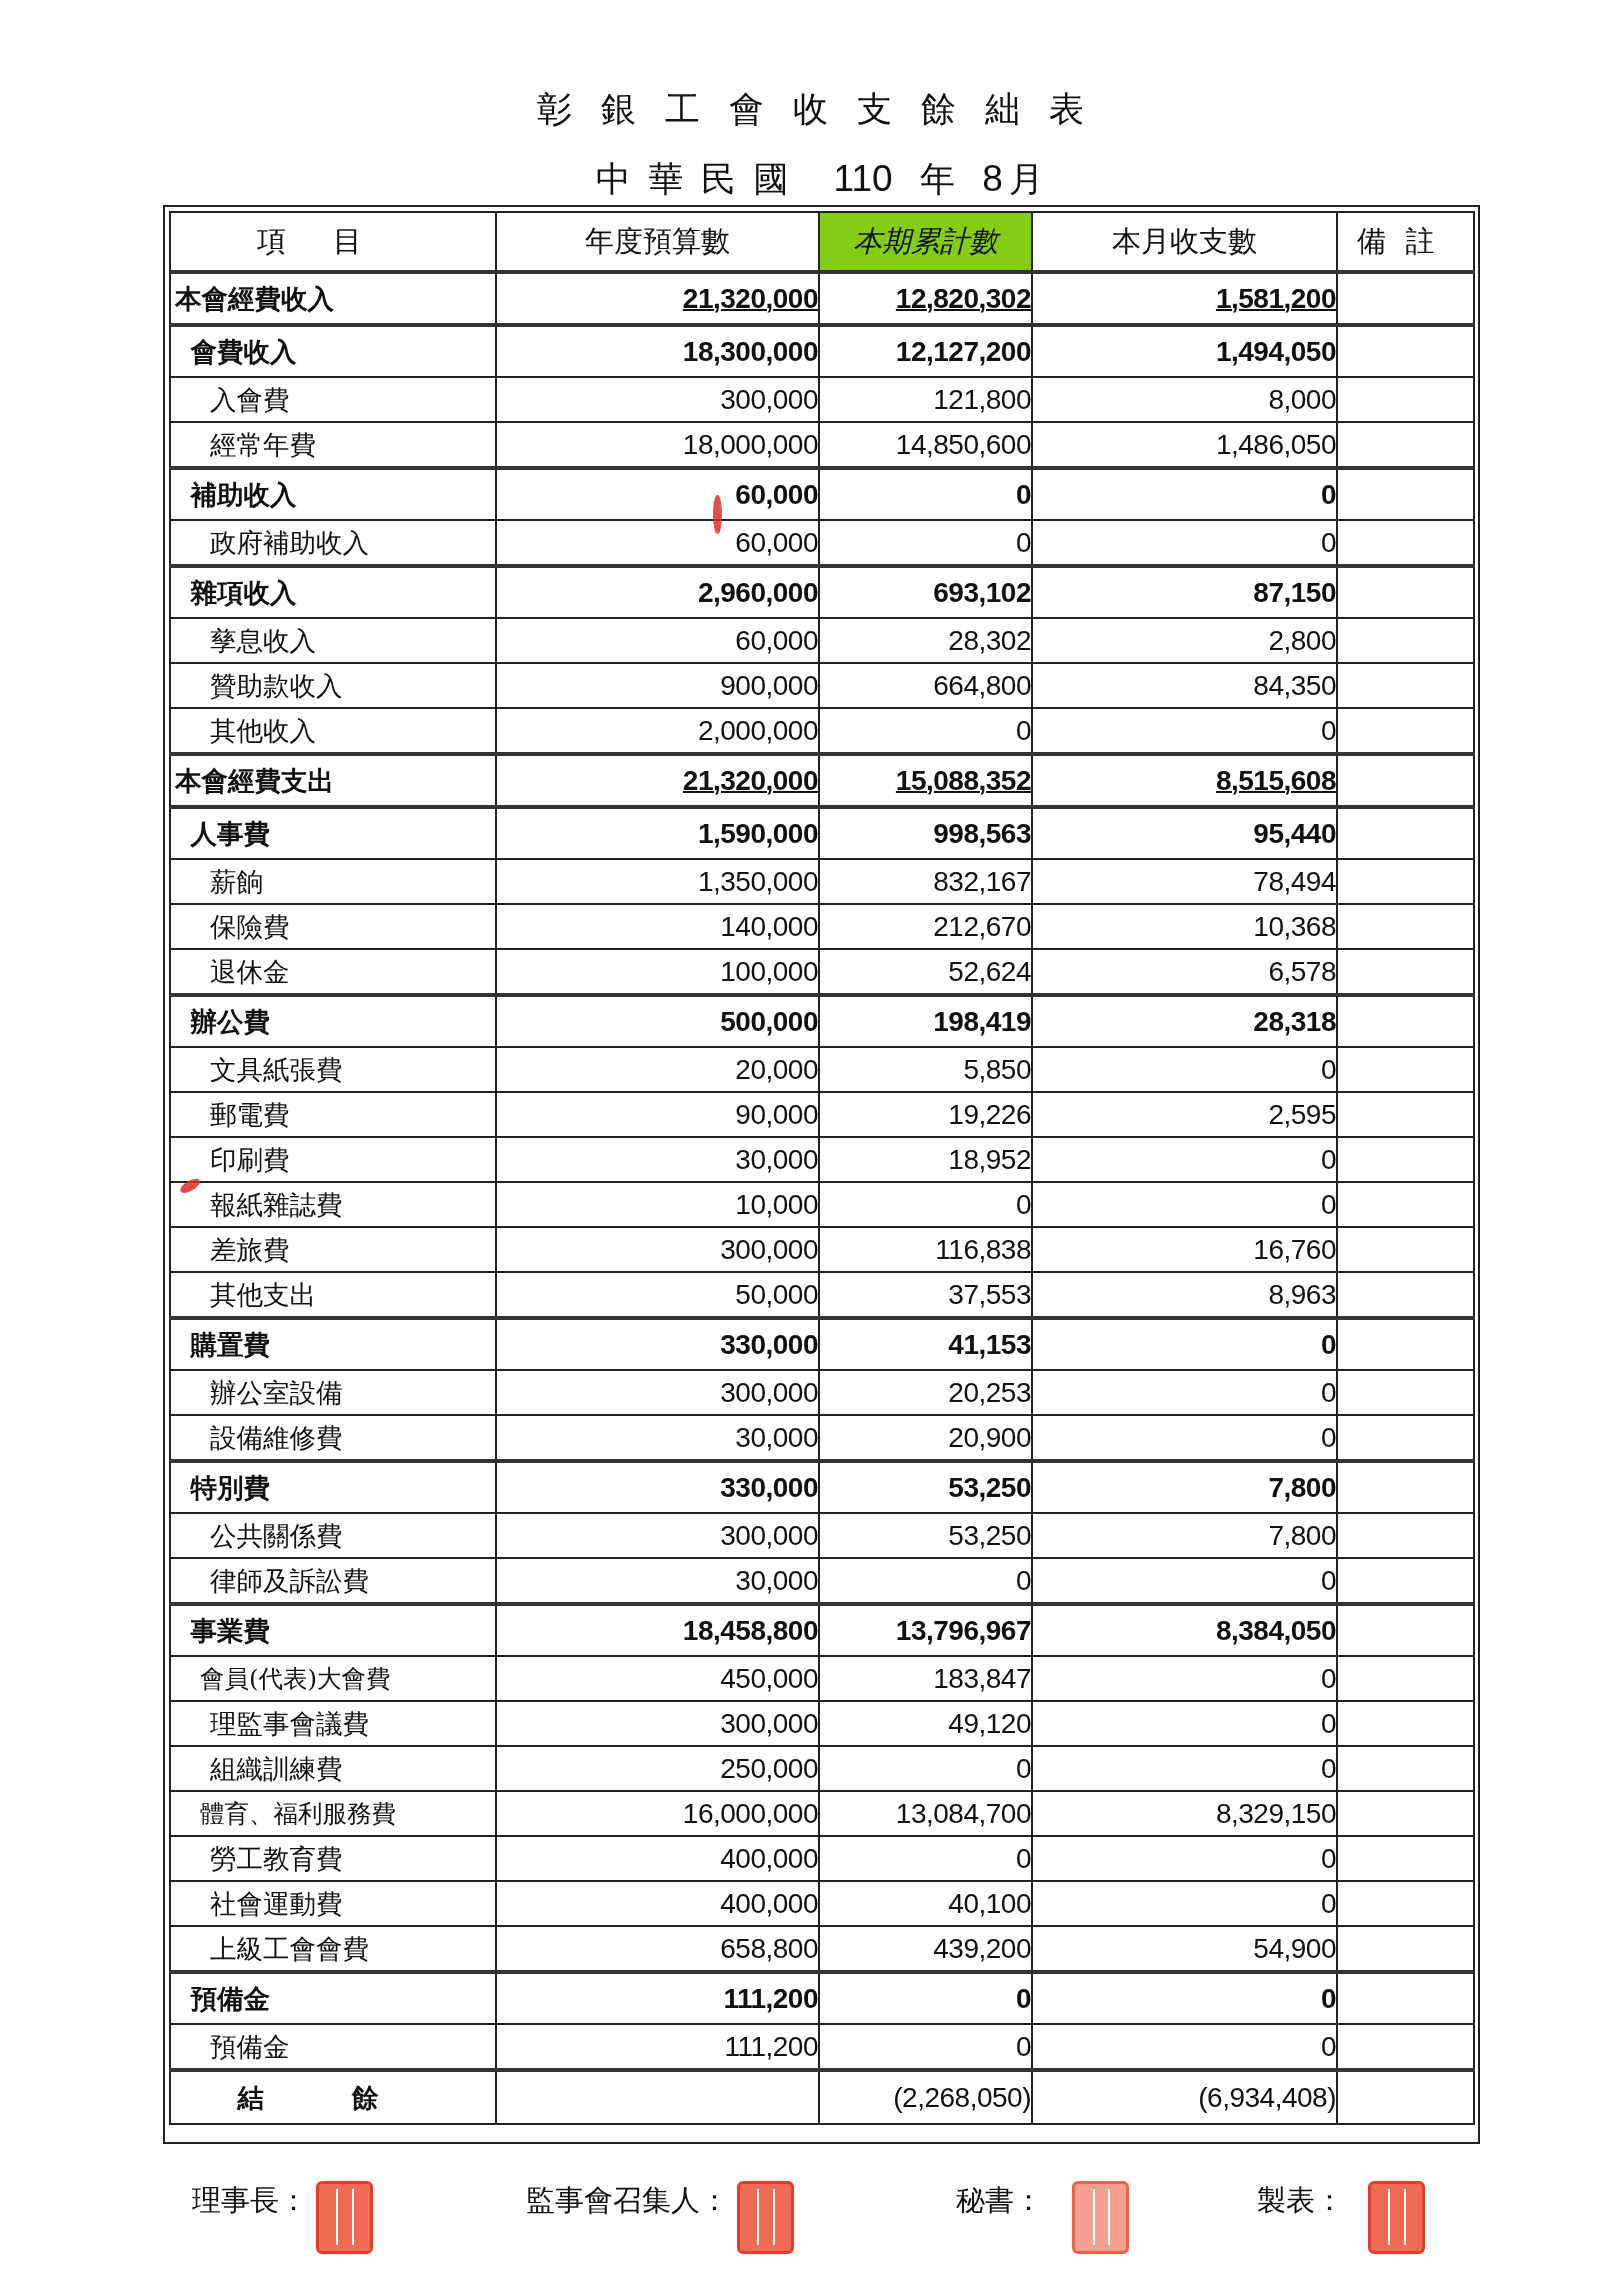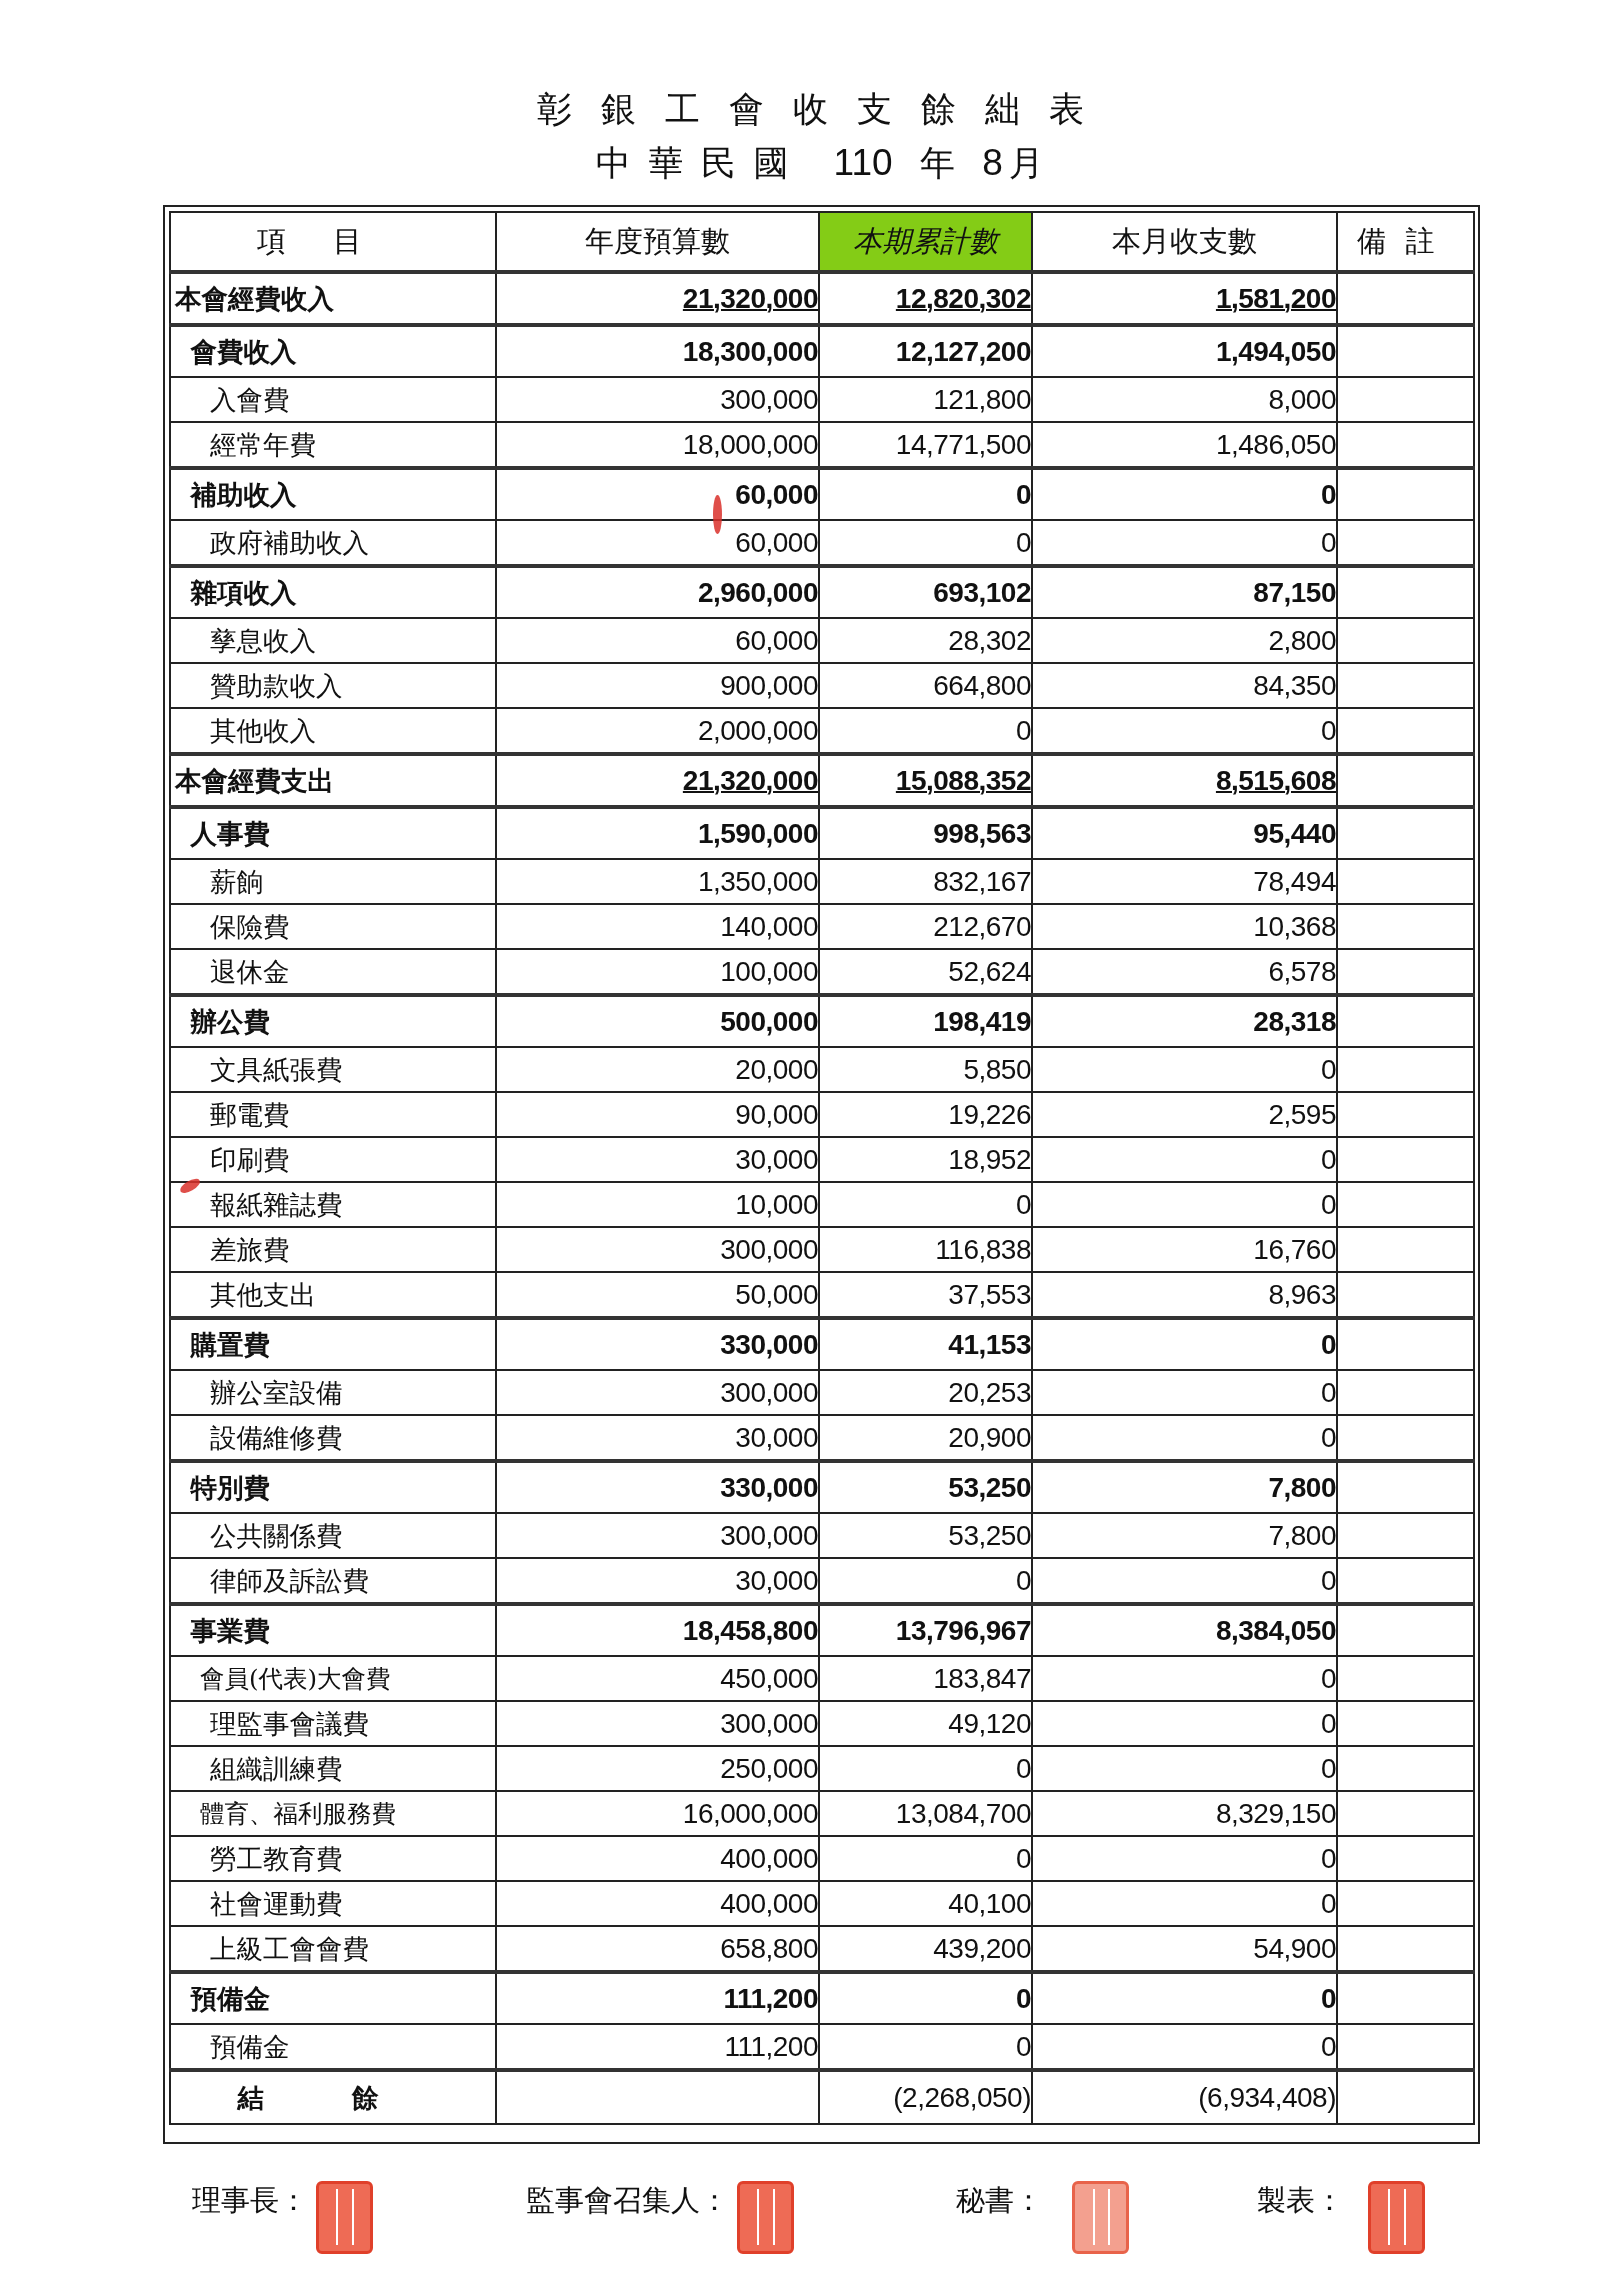--- a/index.html
+++ b/index.html
@@ -1,20 +1,20 @@
 <!DOCTYPE html>
 <html><head>
 <meta charset="utf-8">
 <style>
   html, body { margin: 0; padding: 0; background: #ffffff; }
   body { width: 1620px; height: 2292px; position: relative; overflow: hidden;
          font-family: "DejaVu Serif", "Liberation Serif", serif; color: #111; }
   .title { position: absolute; left: 0; width: 1620px; top: 86px; text-align: center;
            font-size: 35px; letter-spacing: 29px; padding-left: 30px; box-sizing: border-box; }
-  .subtitle { position: absolute; left: 0; width: 1620px; top: 140px; text-align: center;
+  .subtitle { position: absolute; left: 0; width: 1620px; top: 156px; text-align: center;
               font-size: 35px; padding-left: 19.6px; box-sizing: border-box; }
   .subtitle span { margin: 0 13.7px; }
   .subtitle .num { font-family: "Liberation Sans", sans-serif; font-size: 37px; }
   .frame { position: absolute; left: 163px; top: 205px; width: 1317px; height: 1939px;
            border: 2.9px solid #222; box-sizing: border-box; }
   table.ledger { position: absolute; left: 169px; top: 211px; width: 1305px;
                  border-collapse: collapse; table-layout: fixed; }
   table.ledger td, table.ledger th { border-left: 2px solid #222; border-right: 2px solid #222;
                  padding: 0; overflow: hidden; white-space: nowrap; }
   th { height: 57px; font-weight: normal; font-size: 29px; text-align: center;
@@ -92,21 +92,21 @@
       <tr class="sub">
         <td class="label"><span>入會費</span></td>
         <td class="num"><span>300,000</span></td>
         <td class="num"><span>121,800</span></td>
         <td class="num"><span>8,000</span></td>
         <td></td>
       </tr>
       <tr class="sub">
         <td class="label"><span>經常年費</span></td>
         <td class="num"><span>18,000,000</span></td>
-        <td class="num"><span>14,771,500</span></td>
+        <td class="num"><span>14,850,600</span></td>
         <td class="num"><span>1,486,050</span></td>
         <td></td>
       </tr>
       <tr class="sec">
         <td class="label"><span>補助收入</span></td>
         <td class="num"><span>60,000</span></td>
         <td class="num"><span>0</span></td>
         <td class="num"><span>0</span></td>
         <td></td>
       </tr>

